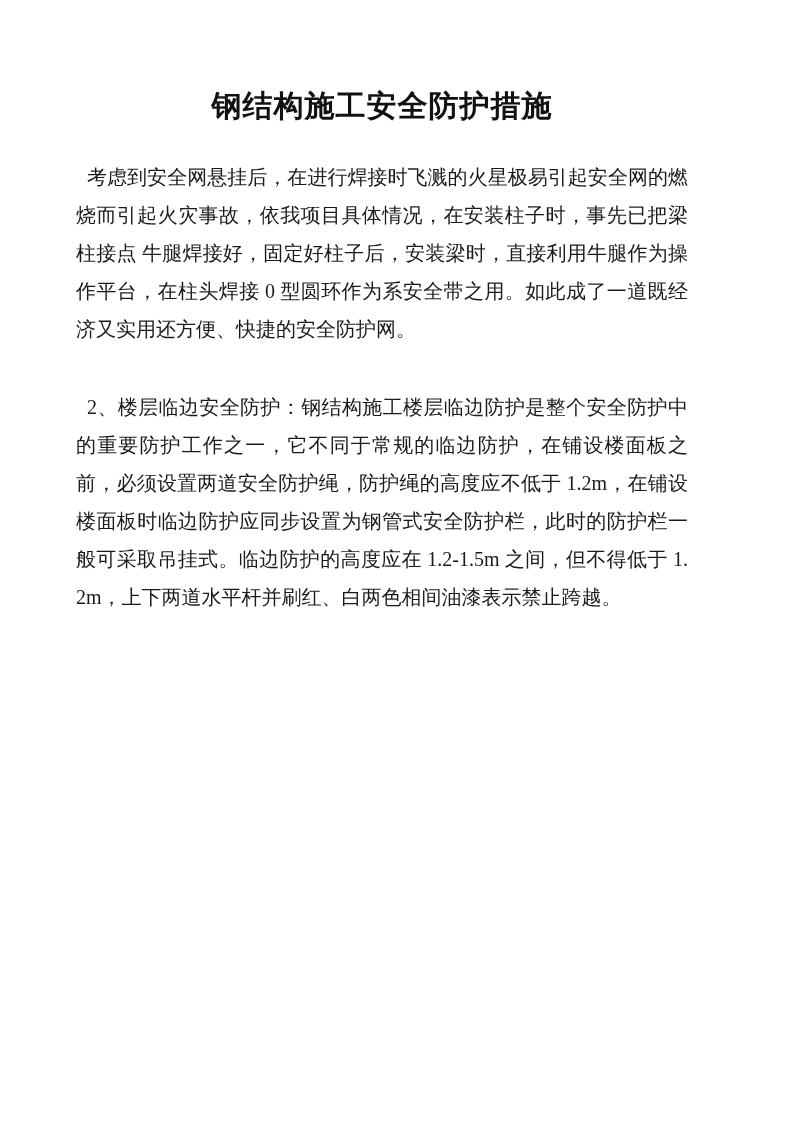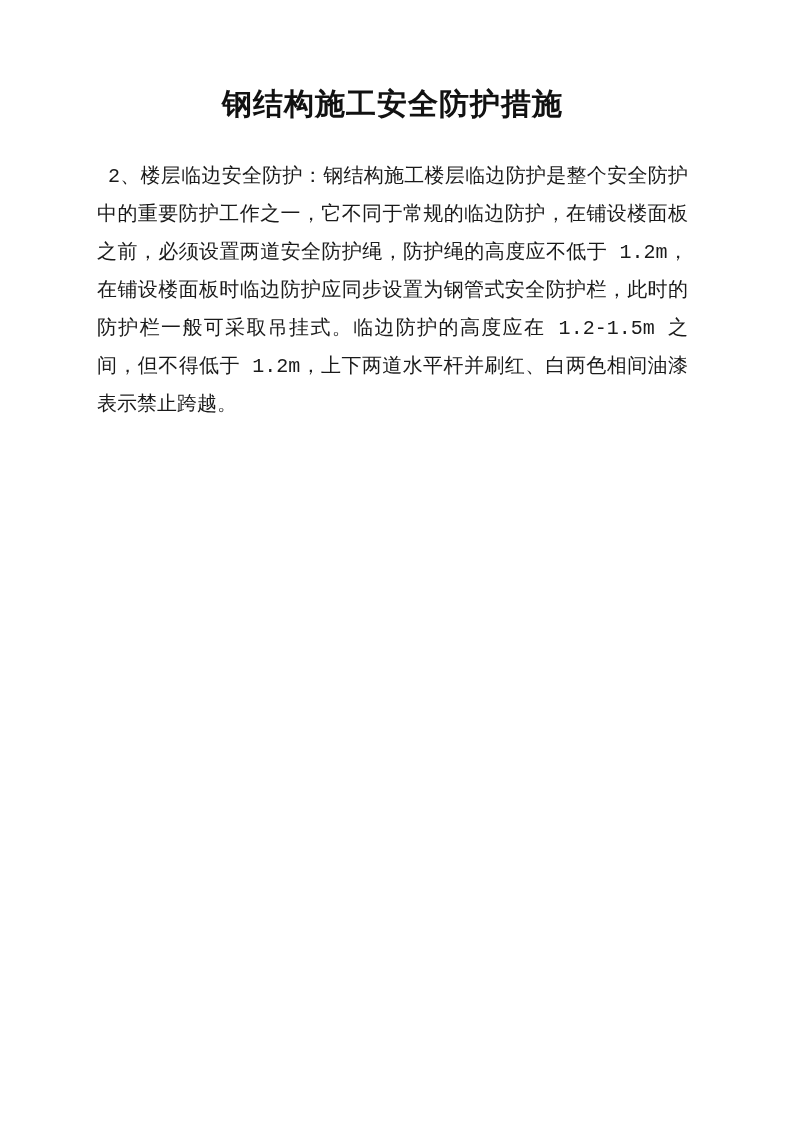--- a/index.html
+++ b/index.html
@@ -10,22 +10,22 @@
   body {
     width: 793px;
     height: 1122px;
     overflow: hidden;
   }
   .page {
     box-sizing: border-box;
     width: 793px;
     height: 972px;
     background: #ffffff;
-    padding: 84px 105px 0 97px;
-    font-family: Liberation Mono, monospace;
+    padding: 84px 105px 0 76px;
+    font-family: Liberation Serif, serif;
     color: #1a1a1a;
   }
   .doc-title {
     margin: 0 0 30px 0;
     font-size: 30px;
     font-weight: 700;
     line-height: 44px;
     text-align: center;
     letter-spacing: 1px;
     color: #111111;
@@ -43,15 +43,16 @@
     margin-bottom: 0;
   }
 </style>
 </head>
 <body>
 
 <div class="page">
   <h1 class="doc-title">钢结构施工安全防护措施</h1>
 
 
+  <p class="doc-para">考虑到安全网悬挂后，在进行焊接时飞溅的火星极易引起安全网的燃烧而引起火灾事故，依我项目具体情况，在安装柱子时，事先已把梁柱接点 牛腿焊接好，固定好柱子后，安装梁时，直接利用牛腿作为操作平台，在柱头焊接 0 型圆环作为系安全带之用。如此成了一道既经济又实用还方便、快捷的安全防护网。</p>
 
   <p class="doc-para">2、楼层临边安全防护：钢结构施工楼层临边防护是整个安全防护中的重要防护工作之一，它不同于常规的临边防护，在铺设楼面板之前，必须设置两道安全防护绳，防护绳的高度应不低于 1.2m，在铺设楼面板时临边防护应同步设置为钢管式安全防护栏，此时的防护栏一般可采取吊挂式。临边防护的高度应在 1.2-1.5m 之间，但不得低于 1.2m，上下两道水平杆并刷红、白两色相间油漆表示禁止跨越。</p>
 </div>
 
 </body></html>

